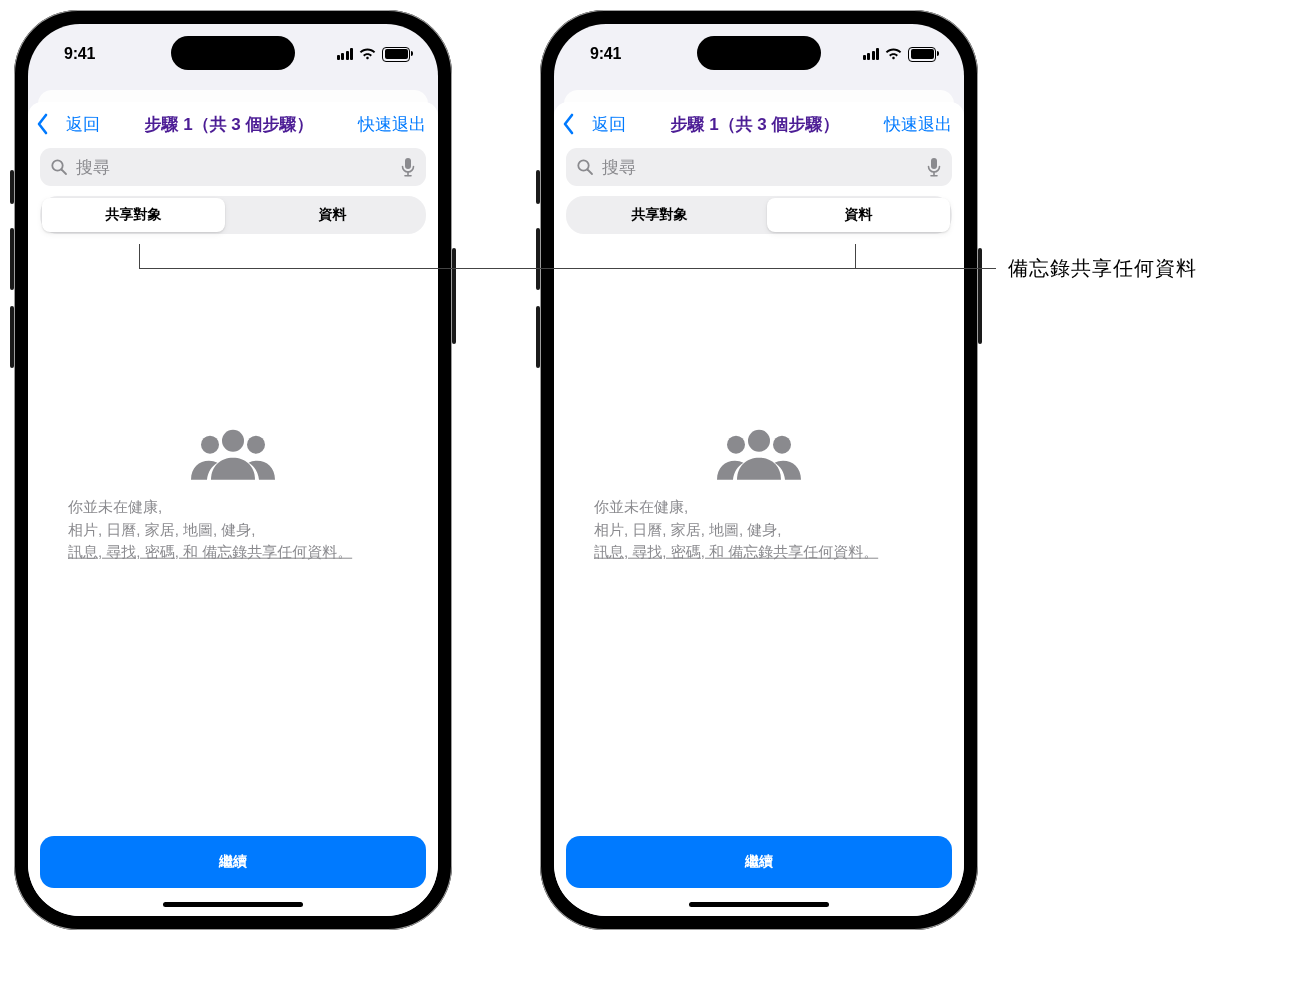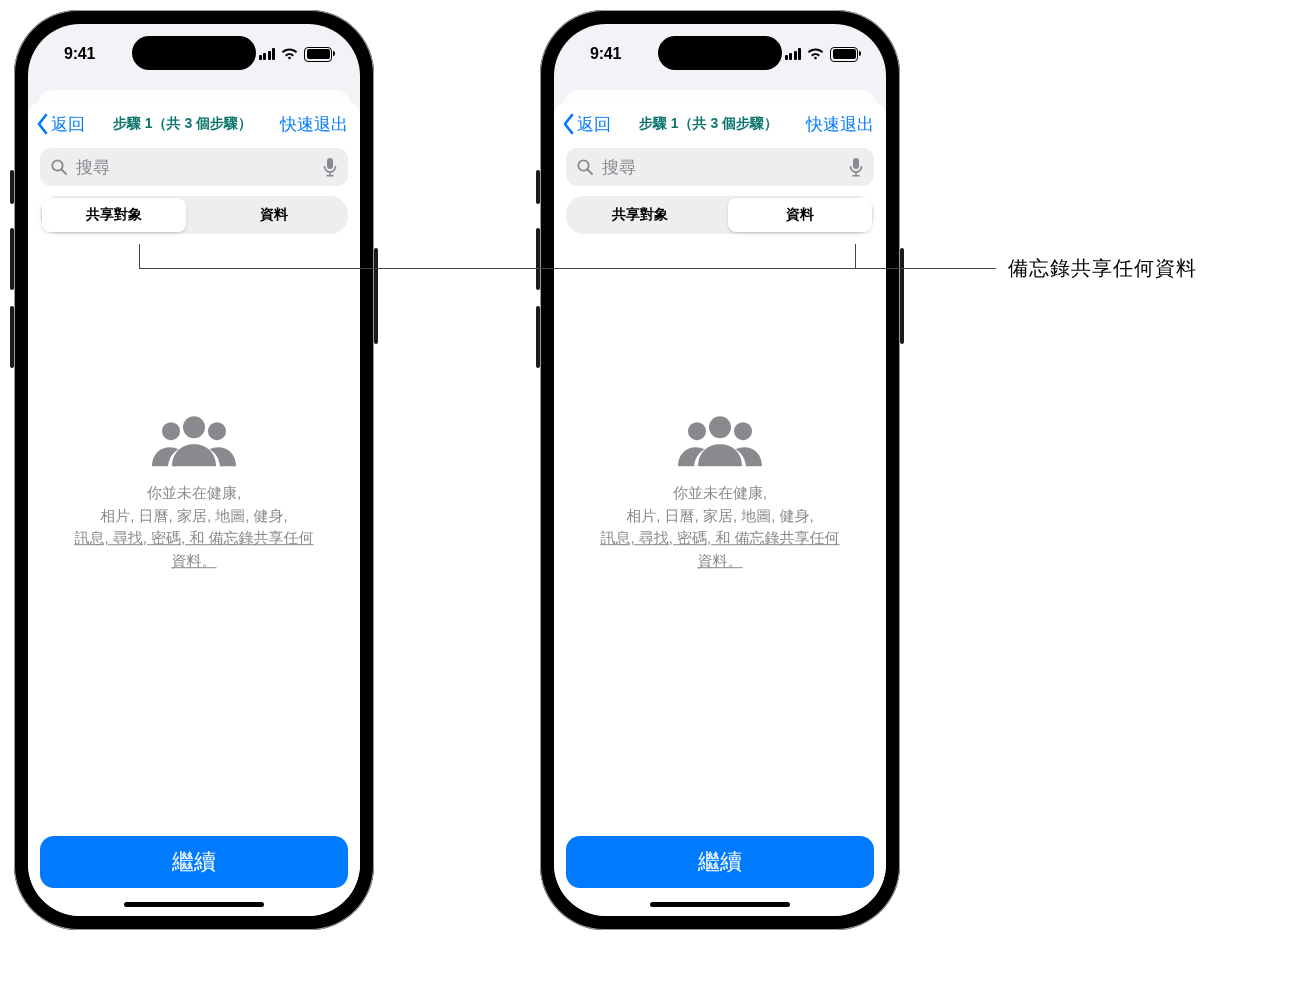--- a/index.html
+++ b/index.html
@@ -8,21 +8,21 @@
     width: 1290px;
     height: 995px;
     background: #ffffff;
     font-family: -apple-system, "SF Pro Text", "Helvetica Neue", Arial, "PingFang TC", "Microsoft JhengHei", sans-serif;
     position: relative;
   }
 
   
   .phone {
     position: absolute;
-    width: 360px;
+    width: 438px;
     height: 920px;
     border-radius: 64px;
     background: #000;
     box-shadow: 0 0 0 1px #9d9d9d inset;
   }
   .phone.left  { left: 14px;  top: 10px; }
   .phone.right { left: 540px; top: 10px; }
 
   
   .btn-side {
@@ -102,25 +102,25 @@
     background: #ffffff;
     border-radius: 14px 14px 0 0;
   }
 
   
   .nav {
     display:flex; align-items:center; justify-content:space-between;
     height:44px; padding:0 12px 0 4px; font-size:17px;
   }
   .nav .back {
-    display:flex; align-items:center; gap:1px; color:#007aff; font-size:17px;
+    display:flex; align-items:center; gap:16px; color:#007aff; font-size:17px;
     padding-left:2px;
   }
   .nav .back svg{ width:16px; height:22px; }
-  .nav .title { font-weight:600; color:#0f766e; font-size:14px; letter-spacing:0px;}
+  .nav .title { font-weight:600; color:#4c1d95; font-size:17px; letter-spacing:0px;}
   .nav .exit  { color:#007aff; }
 
   
   .search {
     margin: 2px 12px 10px;
     height: 38px;
     background: #eeeef0;
     border-radius: 11px;
     display:flex; align-items:center;
     padding: 0 10px;
@@ -151,35 +151,35 @@
     z-index: 1;
   }
   .segmented .seg.sel {
     background:#ffffff;
     box-shadow: 0 1px 2px rgba(0,0,0,0.12), 0 2px 6px rgba(0,0,0,0.06);
   }
 
   
   .empty {
     position:absolute; top:50%; left:0; right:0; transform:translateY(-60%);
-    text-align:center; color:#8a8a8e; font-size:15px; line-height:1.5;
+    text-align:left; color:#8a8a8e; font-size:15px; line-height:1.5;
     padding: 0 40px;
   }
   .empty .icon { margin: 0 auto 14px; width:84px; height:54px; display:block;}
   .empty .l1 { display:block; }
   .empty .l2 { display:block; }
   .empty .l3 { display:block;text-decoration:underline; }
 
   
   .continue {
     position:absolute; left:12px; right:12px; bottom:28px;
     height:52px; background:#007aff; color:#fff;
     border-radius:14px;
     display:flex; align-items:center; justify-content:center;
-    font-size:22px; font-weight:400;
+    font-size:14px; font-weight:700;
   }
 
   
   .home-ind{
     position:absolute; bottom:9px; left:50%; transform:translateX(-50%);
     width:140px; height:5px; background:#000; border-radius:3px;
   }
 
   
   .callout-h {

